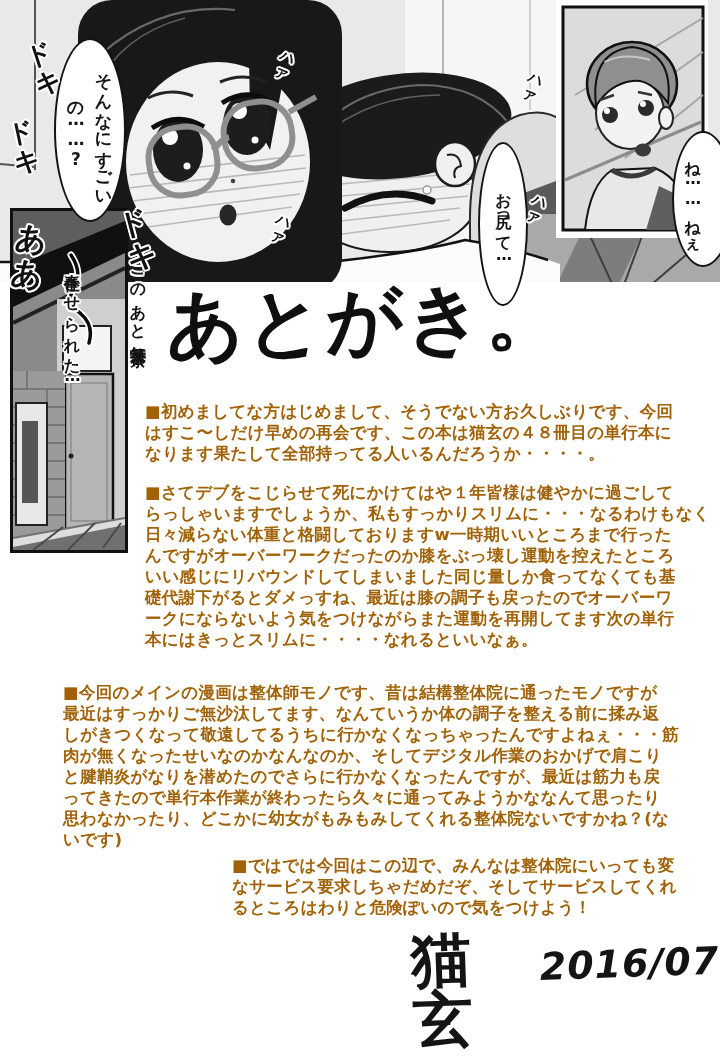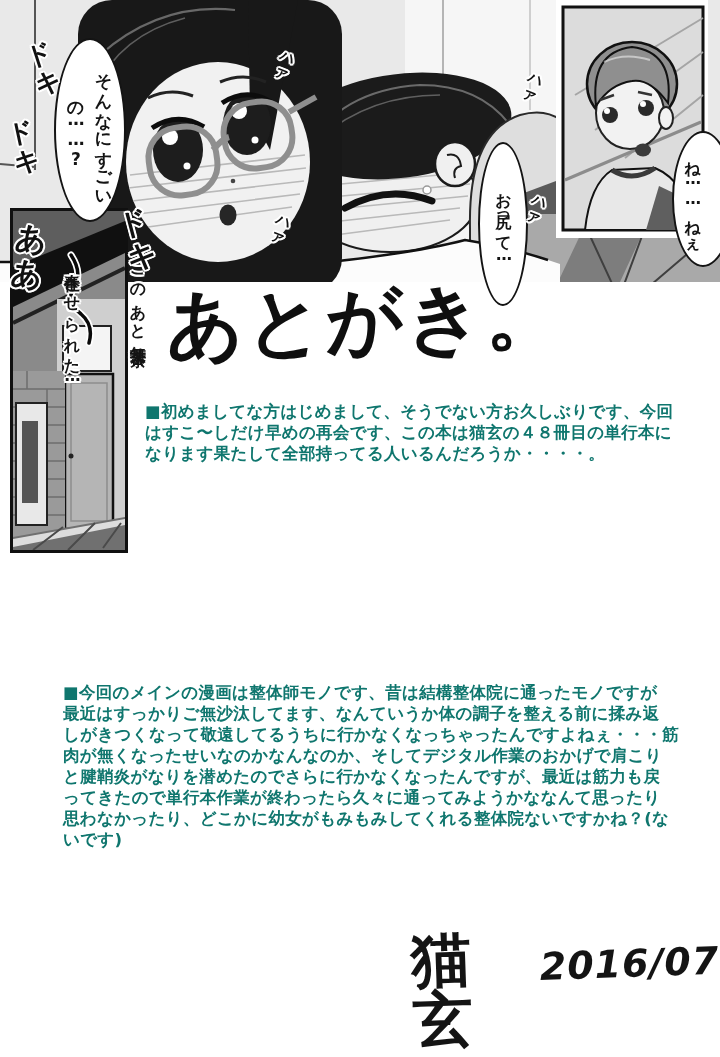--- a/index.html
+++ b/index.html
@@ -5,21 +5,21 @@
   html,body{margin:0;padding:0;background:#888;}
   .page{
     position:relative;width:720px;height:1057px;background:#ffffff;
     overflow:hidden;margin:0 auto;
     font-family:"DejaVu Sans","Liberation Sans",sans-serif;color:#1b1b1b;
   }
   .abs{position:absolute;}
   
   .para{
     position:absolute;font-size:16.5px;line-height:21px;font-weight:600;
-    white-space:pre-line;letter-spacing:0.3px;color:#0f766e;
+    white-space:pre-line;letter-spacing:0.3px;color:#a16207;
   }
   
   .title{
     position:absolute;left:166px;top:282px;font-size:76px;font-weight:900;
     letter-spacing:2px;color:#0f0f0f;transform:rotate(-1.5deg);line-height:1;
   }
   .signature{
     position:absolute;left:412px;top:925px;display:flex;align-items:flex-start;
     transform:rotate(-2deg);color:#141414;
   }
@@ -219,27 +219,38 @@
   </div>
 
   <div class="caption-col" style="left:127px;top:252px;">このあと無茶苦茶</div>
   <div class="caption-col" style="left:61px;top:261px;">奉仕させられた…</div>
 
   <h1 class="title" style="margin:0;">あとがき。</h1>
 
   <div class="para" style="left:145px;top:401px;width:575px;">■初めましてな方はじめまして、そうでない方お久しぶりです、今回
 はすこ〜しだけ早めの再会です、この本は猫玄の４８冊目の単行本に
 なります果たして全部持ってる人いるんだろうか・・・・。</div>
+  <div class="para" style="left:145px;top:482px;width:575px;">■さてデブをこじらせて死にかけてはや１年皆様は健やかに過ごして
+らっしゃいますでしょうか、私もすっかりスリムに・・・なるわけもなく
+日々減らない体重と格闘しておりますw一時期いいところまで行った
+んですがオーバーワークだったのか膝をぶっ壊し運動を控えたところ
+いい感じにリバウンドしてしまいました同じ量しか食ってなくても基
+礎代謝下がるとダメっすね、最近は膝の調子も戻ったのでオーバーワ
+ークにならないよう気をつけながらまた運動を再開してます次の単行
+本にはきっとスリムに・・・・なれるといいなぁ。</div>
   <div class="para" style="left:63px;top:682px;width:650px;">■今回のメインの漫画は整体師モノです、昔は結構整体院に通ったモノですが
 最近はすっかりご無沙汰してます、なんていうか体の調子を整える前に揉み返
 しがきつくなって敬遠してるうちに行かなくなっちゃったんですよねぇ・・・筋
 肉が無くなったせいなのかなんなのか、そしてデジタル作業のおかげで肩こり
 と腱鞘炎がなりを潜めたのでさらに行かなくなったんですが、最近は筋力も戻
 ってきたので単行本作業が終わったら久々に通ってみようかななんて思ったり
 思わなかったり、どこかに幼女がもみもみしてくれる整体院ないですかね？(な
 いです)</div>
+  <div class="para" style="left:232px;top:855px;width:480px;">■ではでは今回はこの辺で、みんなは整体院にいっても変
+なサービス要求しちゃだめだぞ、そしてサービスしてくれ
+るところはわりと危険ぽいので気をつけよう！</div>
 
   <div class="signature">
     <span class="name">猫玄</span>
     <span class="date">2016/07</span>
   </div>
 
 </div>
 
 </body></html>

